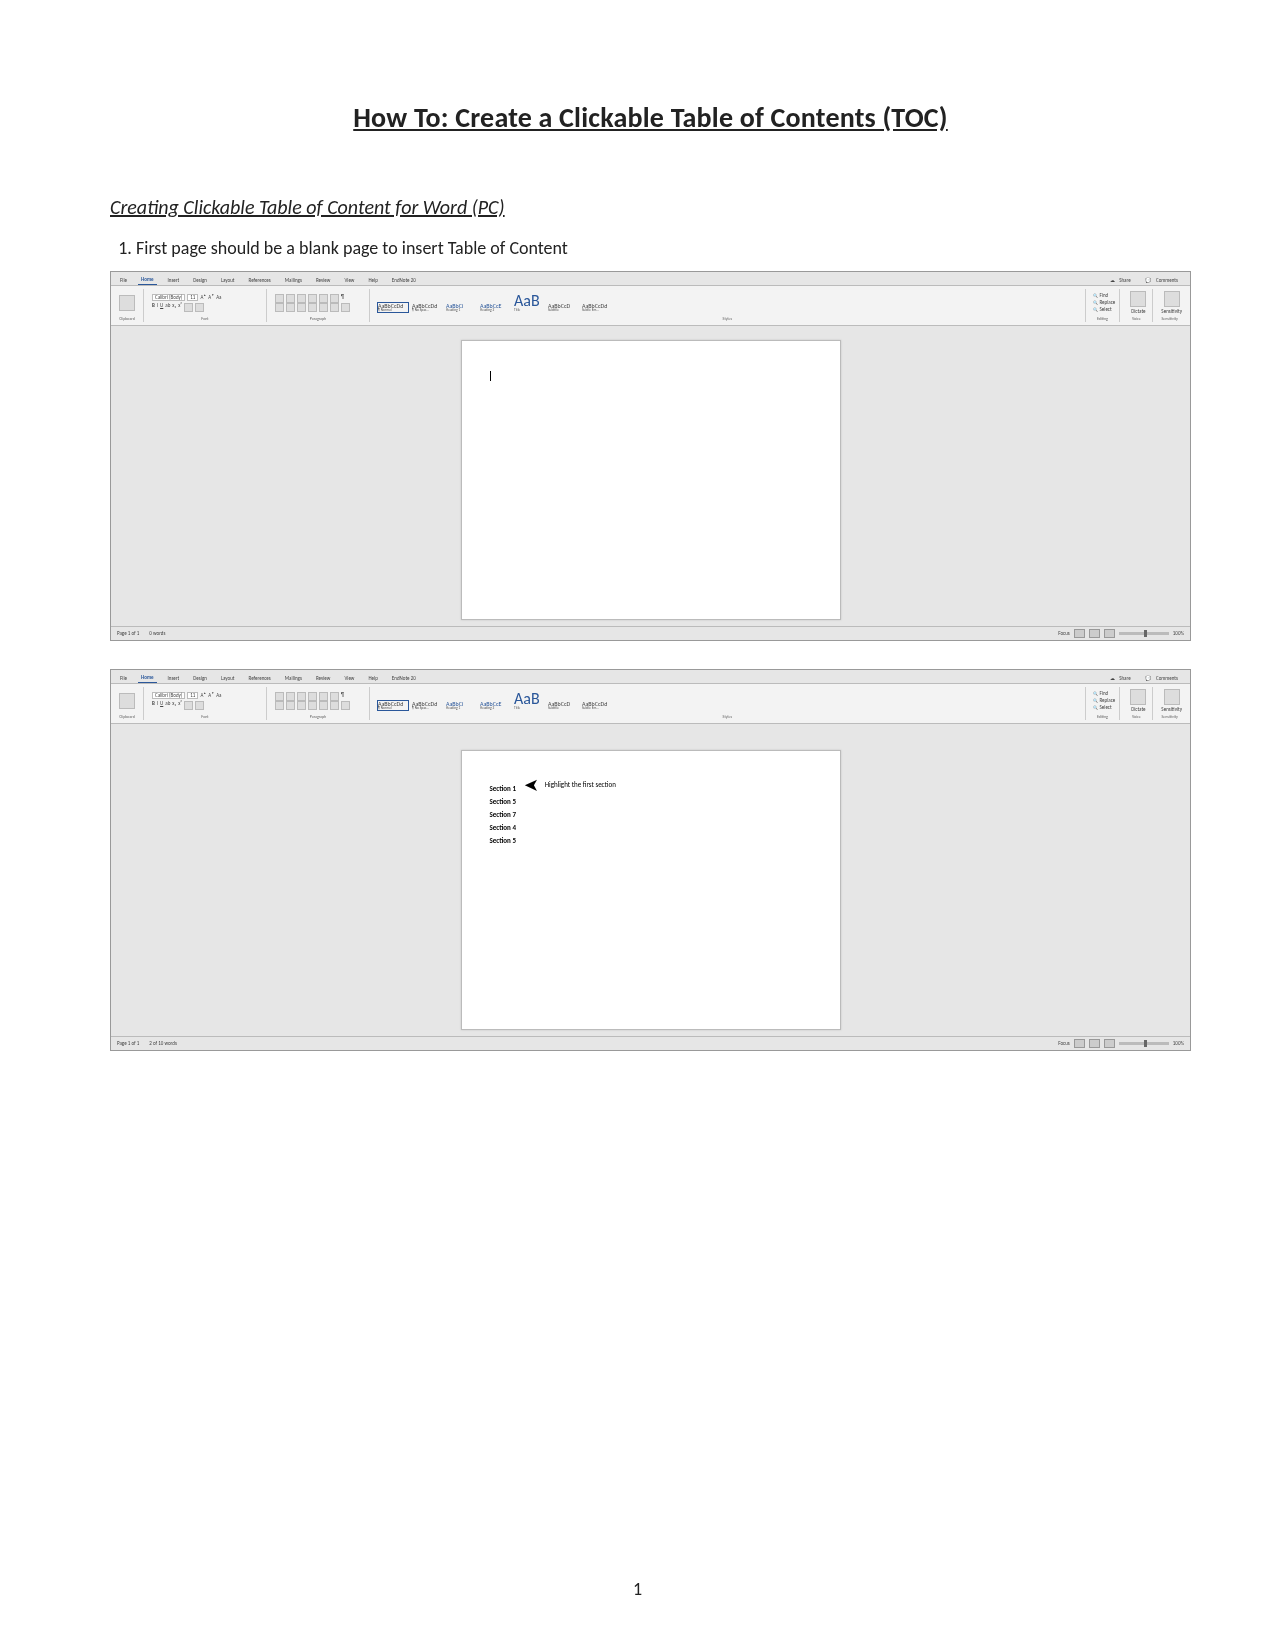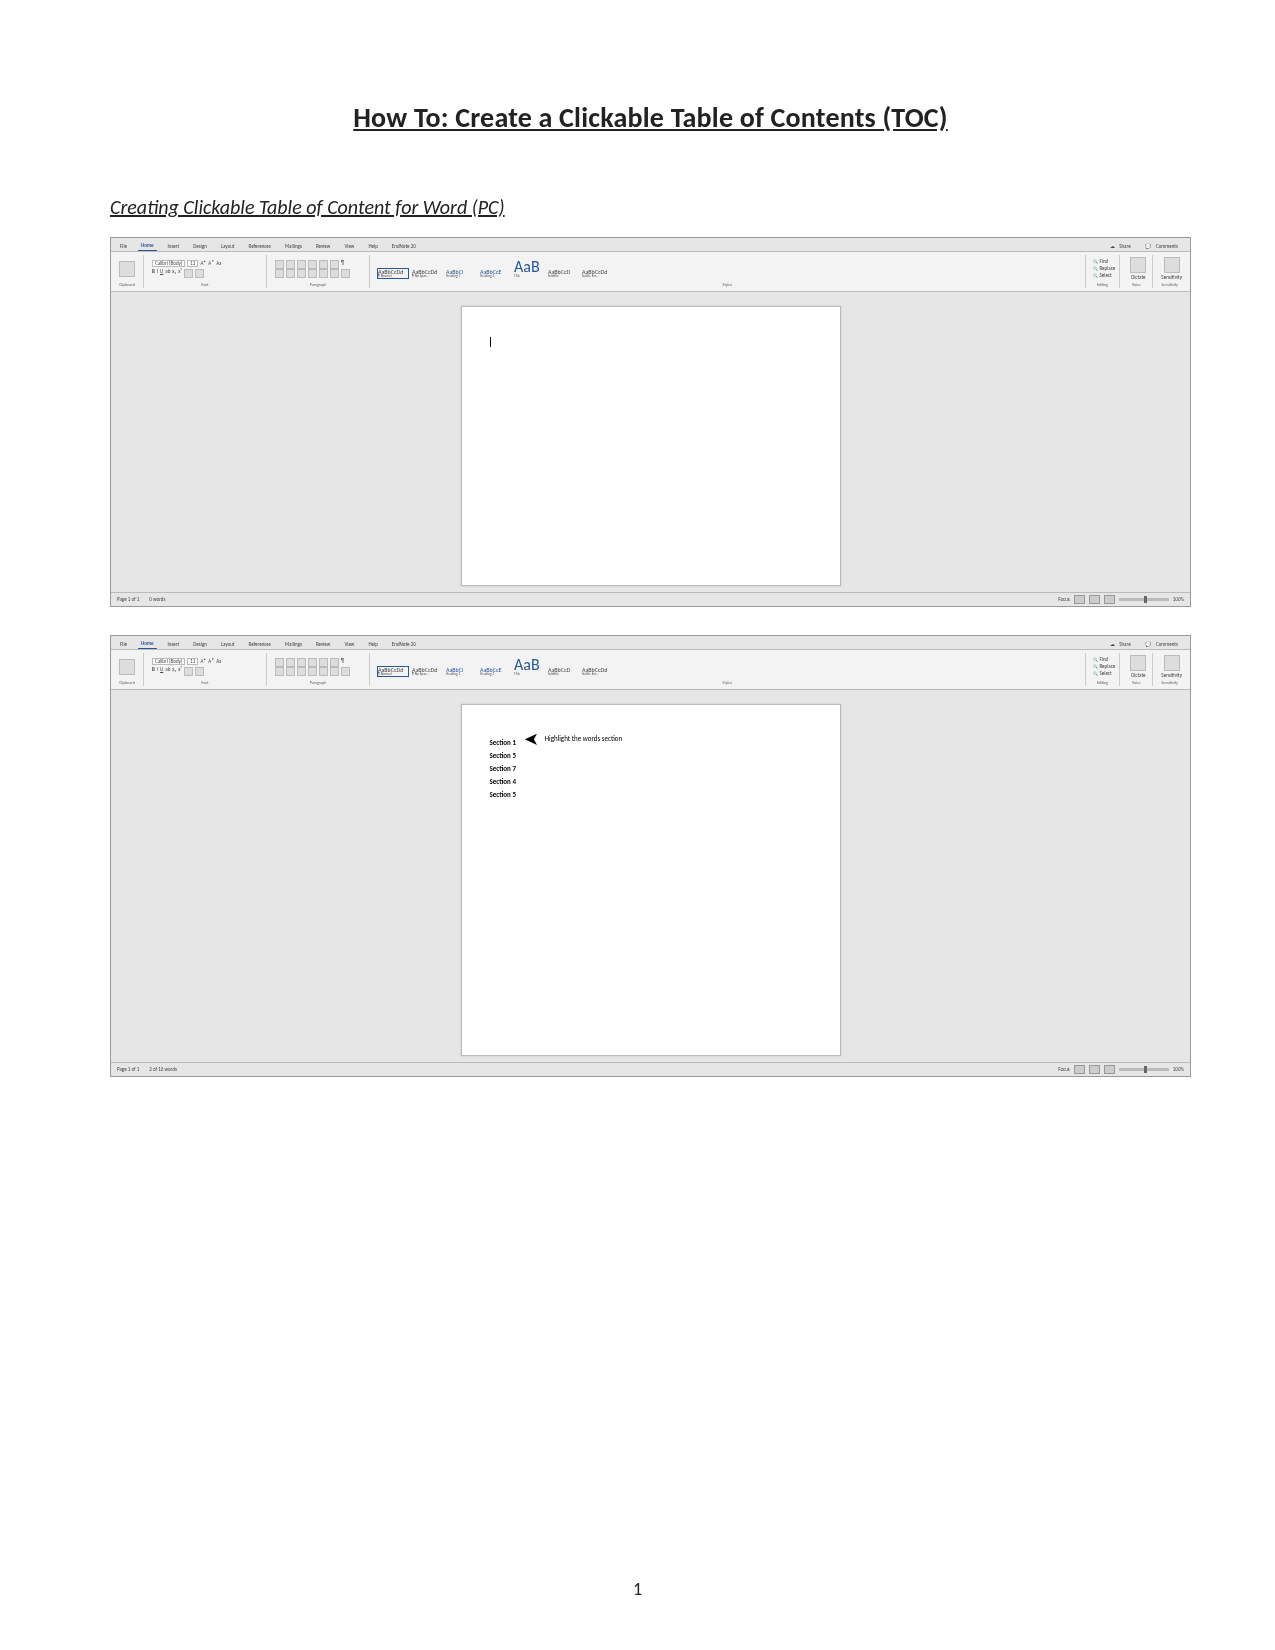--- a/index.html
+++ b/index.html
@@ -122,21 +122,21 @@
     background:#fff;
     width:380px;
     border:1px solid #bbb;
     box-shadow:0 0 2px rgba(0,0,0,.15);
     padding:30px 28px;
     box-sizing:border-box;
     font-size:7px;
     color:#000;
   }
   .win1 .doc-page { height:280px; }
-  .win2 .doc-page { height:352px; }
+  .win2 .doc-page { height:280px;margin-top:12px; }
   .cursor-bar { display:inline-block; width:1px; height:10px; background:#000; }
   .sec-line { margin-bottom:6px; font-weight:700; }
   .callout {
     display:inline-flex; align-items:center; gap:6px; margin-left:6px; font-weight:400;
   }
   .callout .arrow {
     font-size:18px; line-height:0; transform:scaleX(-1); color:#000;
   }
   .statusbar {
     display:flex;
@@ -160,20 +160,23 @@
 </style>
 </head>
 <body>
 
 <div class="page">
 
   <h1 class="doc-title">How To: Create a Clickable Table of Contents (TOC)</h1>
 
   <h2 class="subhead">Creating Clickable Table of Content for Word (PC)</h2>
 
+  <ol class="steps" start="1">
+    <li>First page should be a blank page to insert Table of Content</li>
+  </ol>
 
   <div class="word-window win1">
     <div class="ribbon-tabs">
       <span>File</span>
       <span class="active">Home</span>
       <span>Insert</span>
       <span>Design</span>
       <span>Layout</span>
       <span>References</span>
       <span>Mailings</span>
@@ -419,21 +422,21 @@
         <div style="text-align:center">Sensitivity</div>
         <span class="gname">Sensitivity</span>
       </div>
     </div>
     <div class="canvas">
       <div class="doc-page">
         <div class="sec-line">
           <span class="hl">Section 1</span>
           <span class="callout">
             <span class="arrow">➤</span>
-            <span>Highlight the words section</span>
+            <span>Highlight the first section</span>
           </span>
         </div>
         <div class="sec-line">Section 5</div>
         <div class="sec-line">Section 7</div>
         <div class="sec-line">Section 4</div>
         <div class="sec-line">Section 5</div>
       </div>
     </div>
     <div class="statusbar">
       <span>Page 1 of 1</span>

